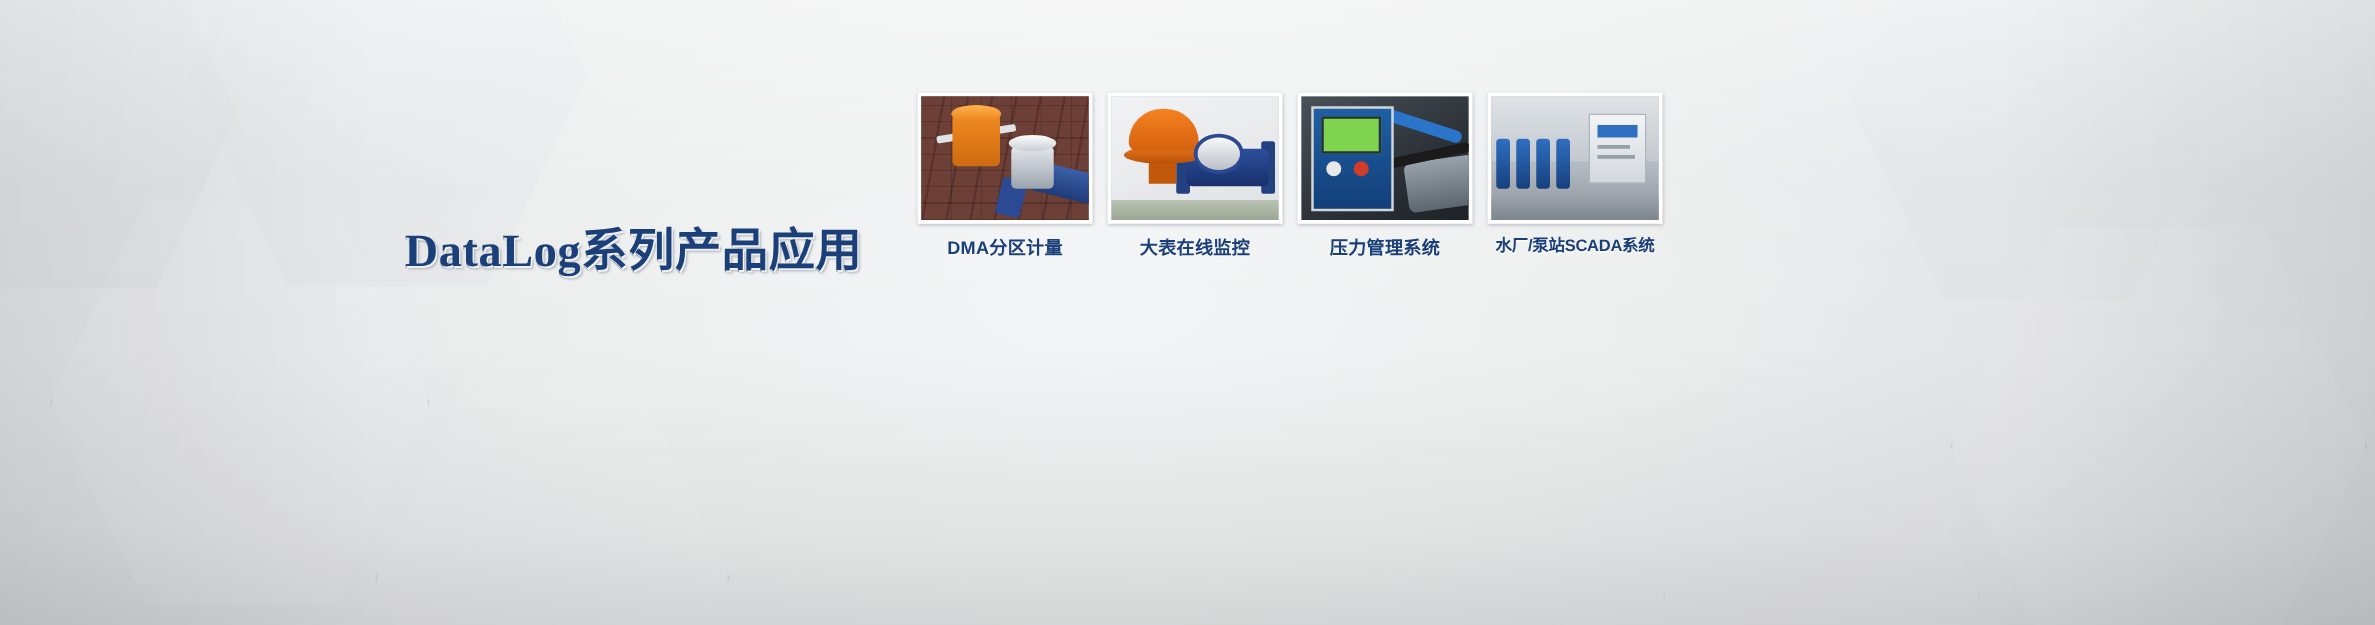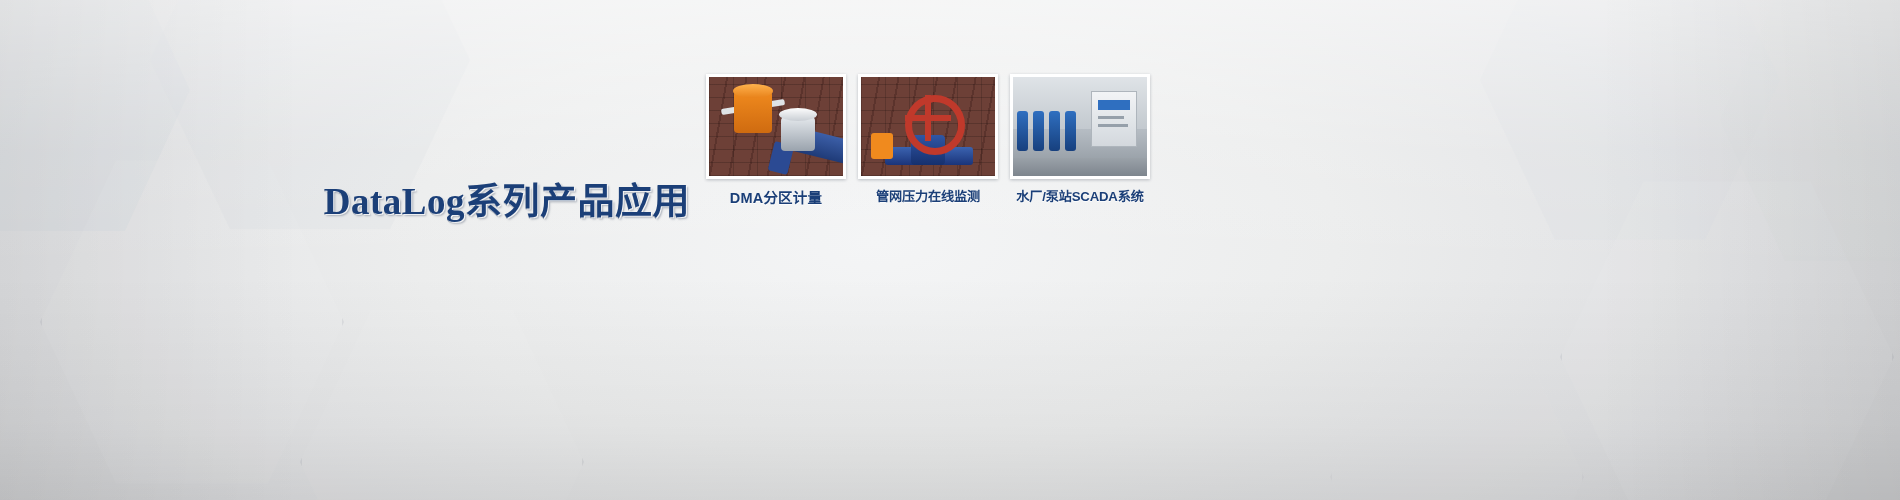--- a/index.html
+++ b/index.html
@@ -62,21 +62,21 @@
   .hl-2 .sp{display:inline-block;width:14px;}
 
   
   .grid{
     position:absolute;left:706px;top:74px;
     display:grid;
     grid-template-columns:repeat(4,140px);
     grid-template-rows:repeat(2,auto);
     column-gap:12px;row-gap:10px;
   }
-  .tile{width:140px;}
+  .tile{width:140px;margin-left:28px;}
   .thumb{
     width:140px;height:105px;
     border:3px solid #ffffff;
     box-sizing:border-box;
     box-shadow:0 1px 3px rgba(70,80,95,.33);
     overflow:hidden;position:relative;
     background:#cfd3d8;
   }
   .thumb .scene{position:absolute;inset:0;}
   .cap{
@@ -223,38 +223,53 @@
           <div class="pipe"></div>
             <div class="flange"></div>
             <div class="body"></div>
             <div class="cap2"></div>
         </div>
       </div>
       <div class="cap">DMA分区计量</div>
     </div>
 
 
-
-
-
-
-    <div class="tile">
-      <div class="thumb">
-        <div class="scene s7">
-          <div class="brick"></div>
-            <div class="vpipe"></div>
-            <div class="vbody"></div>
-          <div class="wheel"></div>
-            <div class="spoke"></div>
-            <div class="spoke2"></div>
-            <div class="box"></div>
-        </div>
-      </div>
-      <div class="cap sm">管网压力在线监测</div>
-    </div>
+    <div class="tile">
+      <div class="thumb">
+        <div class="scene s3">
+          <div class="grass"></div>
+            <div class="fl1"></div>
+            <div class="fl2"></div>
+          <div class="meter"></div>
+            <div class="stem"></div>
+            <div class="ring"></div>
+          <div class="dome"></div>
+            <div class="dial"></div>
+        </div>
+      </div>
+      <div class="cap">大表在线监控</div>
+    </div>
+
+
+
+    <div class="tile">
+      <div class="thumb">
+        <div class="scene s6">
+          <div class="pipe6"></div>
+            <div class="hose"></div>
+            <div class="hose2"></div>
+          <div class="cab"></div>
+            <div class="scr"></div>
+            <div class="knob"></div>
+            <div class="knob2"></div>
+        </div>
+      </div>
+      <div class="cap">压力管理系统</div>
+    </div>
+
 
     <div class="tile">
       <div class="thumb">
         <div class="scene s8">
           <div class="wall"></div>
             <div class="floor"></div>
           <div class="pumps">
               <span></span>
               <span></span>
               <span></span>

